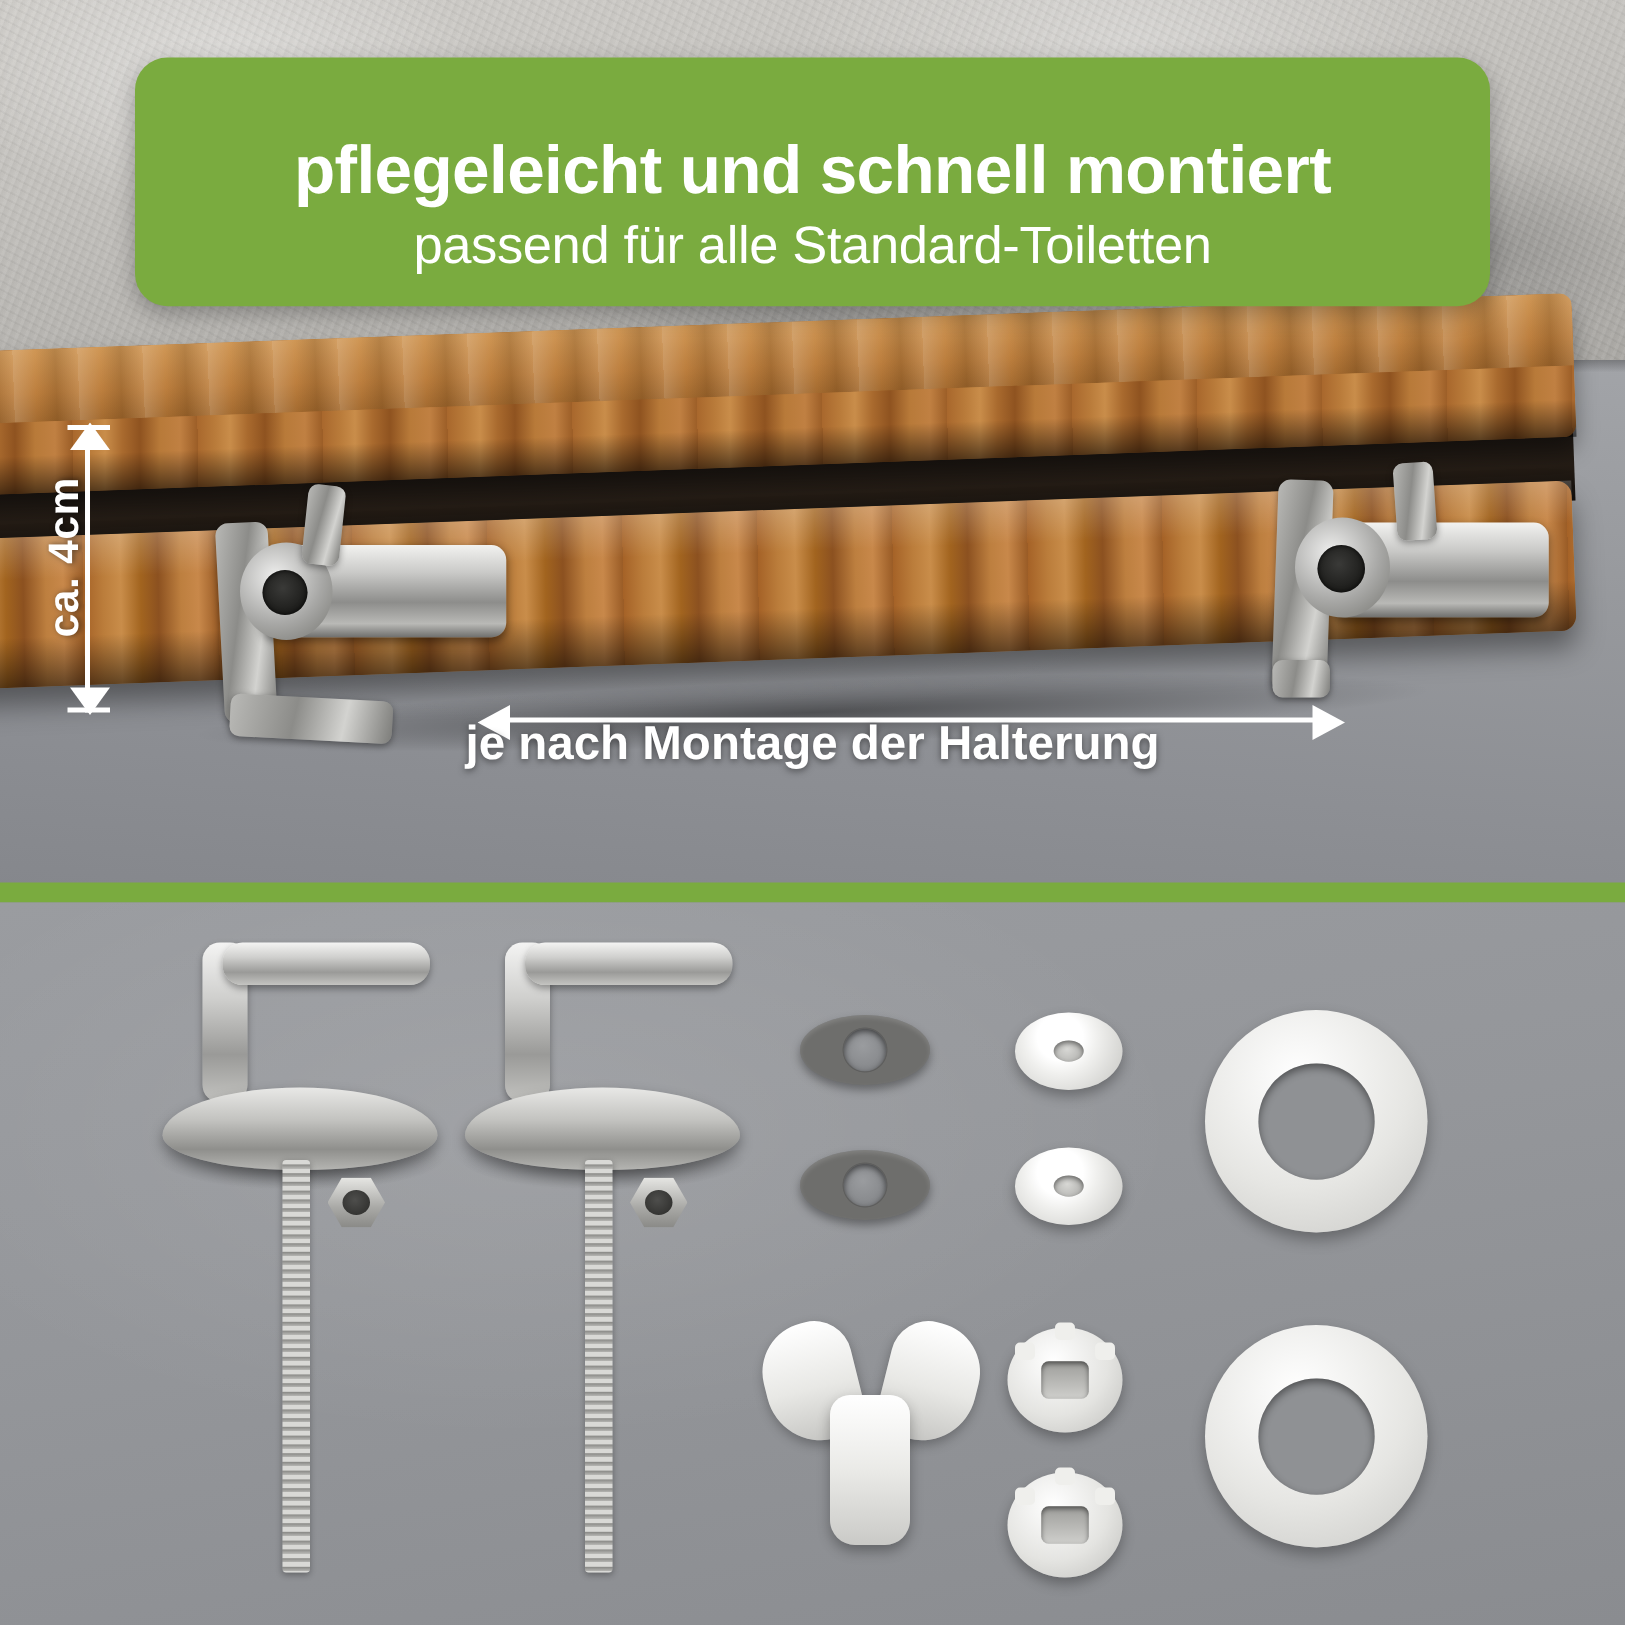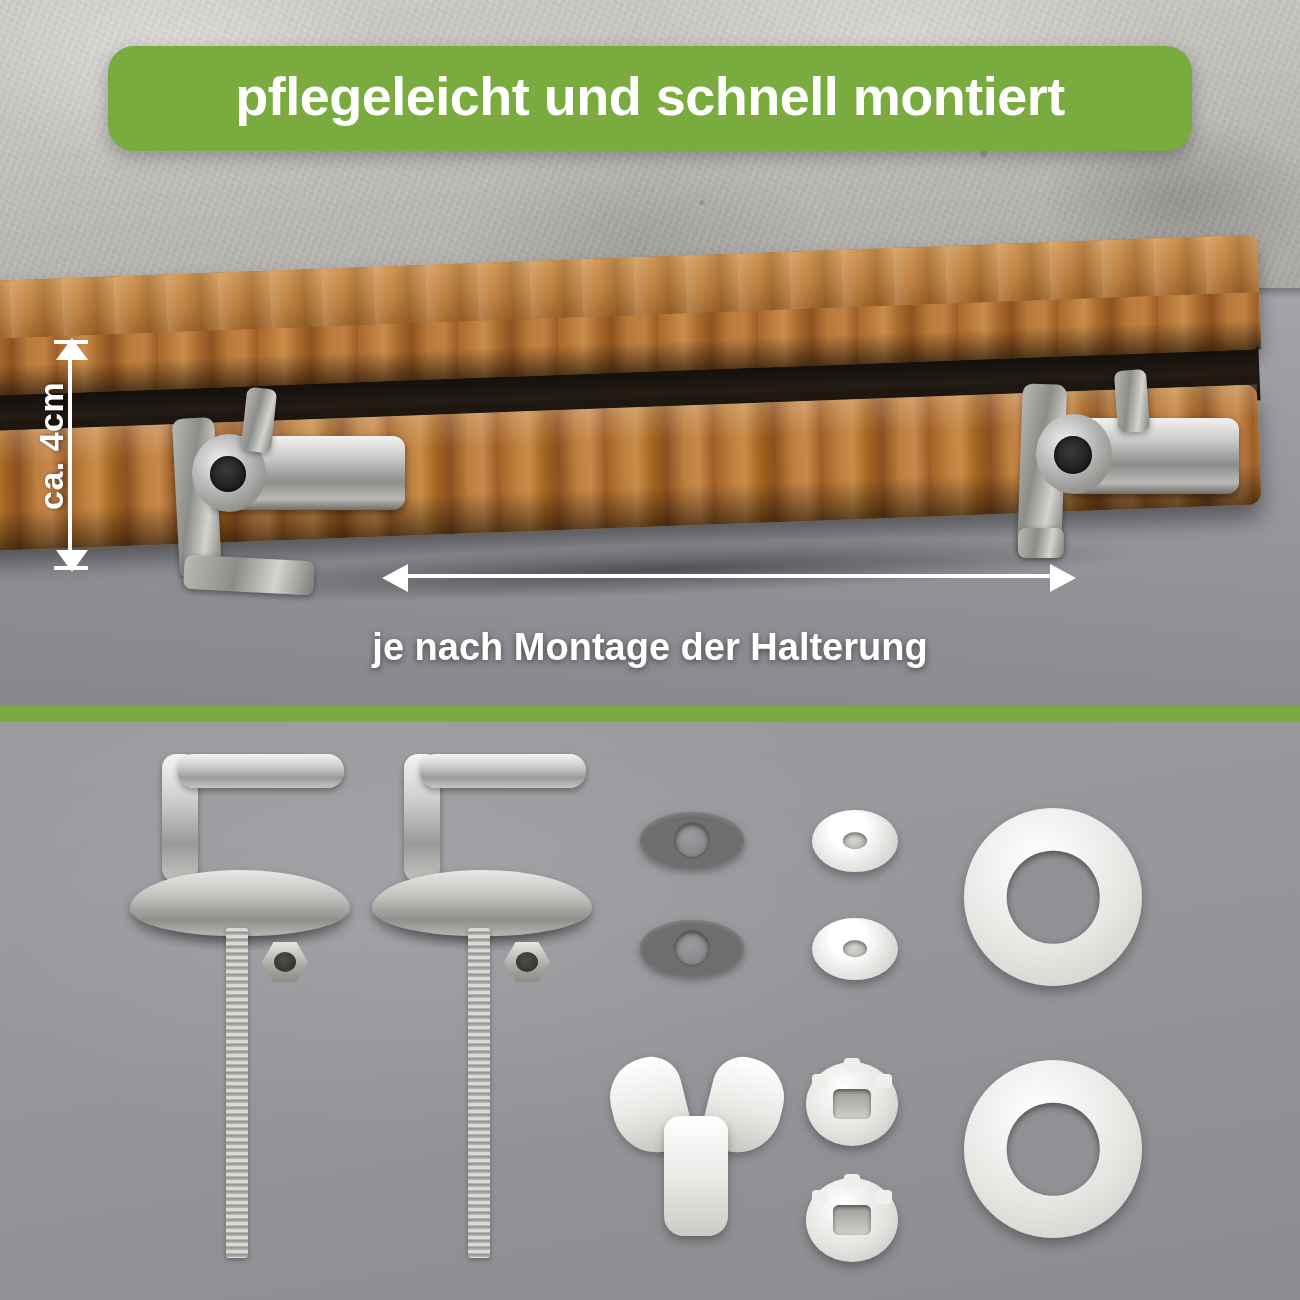--- a/index.html
+++ b/index.html
@@ -220,20 +220,21 @@
     box-sizing: border-box;
     box-shadow: 0 6px 18px rgba(0,0,0,.28);
   }
   .banner-title {
     color: #ffffff;
     font-size: 54px;
     font-weight: bold;
     text-align: center;
     line-height: 1.06;
     letter-spacing: -0.5px;
+    margin-top: 40px;
   }
   .banner-sub {
     color: #ffffff;
     font-size: 42px;
     text-align: center;
     line-height: 1.1;
     margin-top: 8px;
     letter-spacing: -0.3px;
   }
 
@@ -459,25 +460,26 @@
     <div class="vlabel" style="left:32px;top:510px;">ca. 4cm</div>
 
     <div class="arrow-line" style="left:400px;top:574px;width:660px;height:4px;"></div>
     <svg style="position:absolute;left:382px;top:562px;" width="30" height="30">
       <polygon points="0,16 26,2 26,30" fill="#ffffff"></polygon>
     </svg>
     <svg style="position:absolute;left:1046px;top:562px;" width="30" height="30">
       <polygon points="30,16 4,2 4,30" fill="#ffffff"></polygon>
     </svg>
 
-    <div class="bottom-caption" style="top:624px;">je nach Montage der Halterung</div>
+    <div class="bottom-caption" style="top:572px;">je nach Montage der Halterung</div>
   </div>
 
   <div class="banner">
     <div class="banner-title">pflegeleicht und schnell montiert</div>
+    <div class="banner-sub">passend für alle Standard-Toiletten</div>
   </div>
 
   <div class="divider"></div>
 
   <div class="bottom-photo">
 
     <div class="part" style="left:130px;top:20px;width:220px;height:540px;">
       <div class="shadow-soft" style="left:-4px;top:162px;width:230px;height:48px;"></div>
       <div class="bolt-elbow" style="left:32px;top:12px;width:36px;height:128px;"></div>
       <div class="bolt-elbow" style="left:48px;top:12px;width:166px;height:34px;border-radius:16px;"></div>

